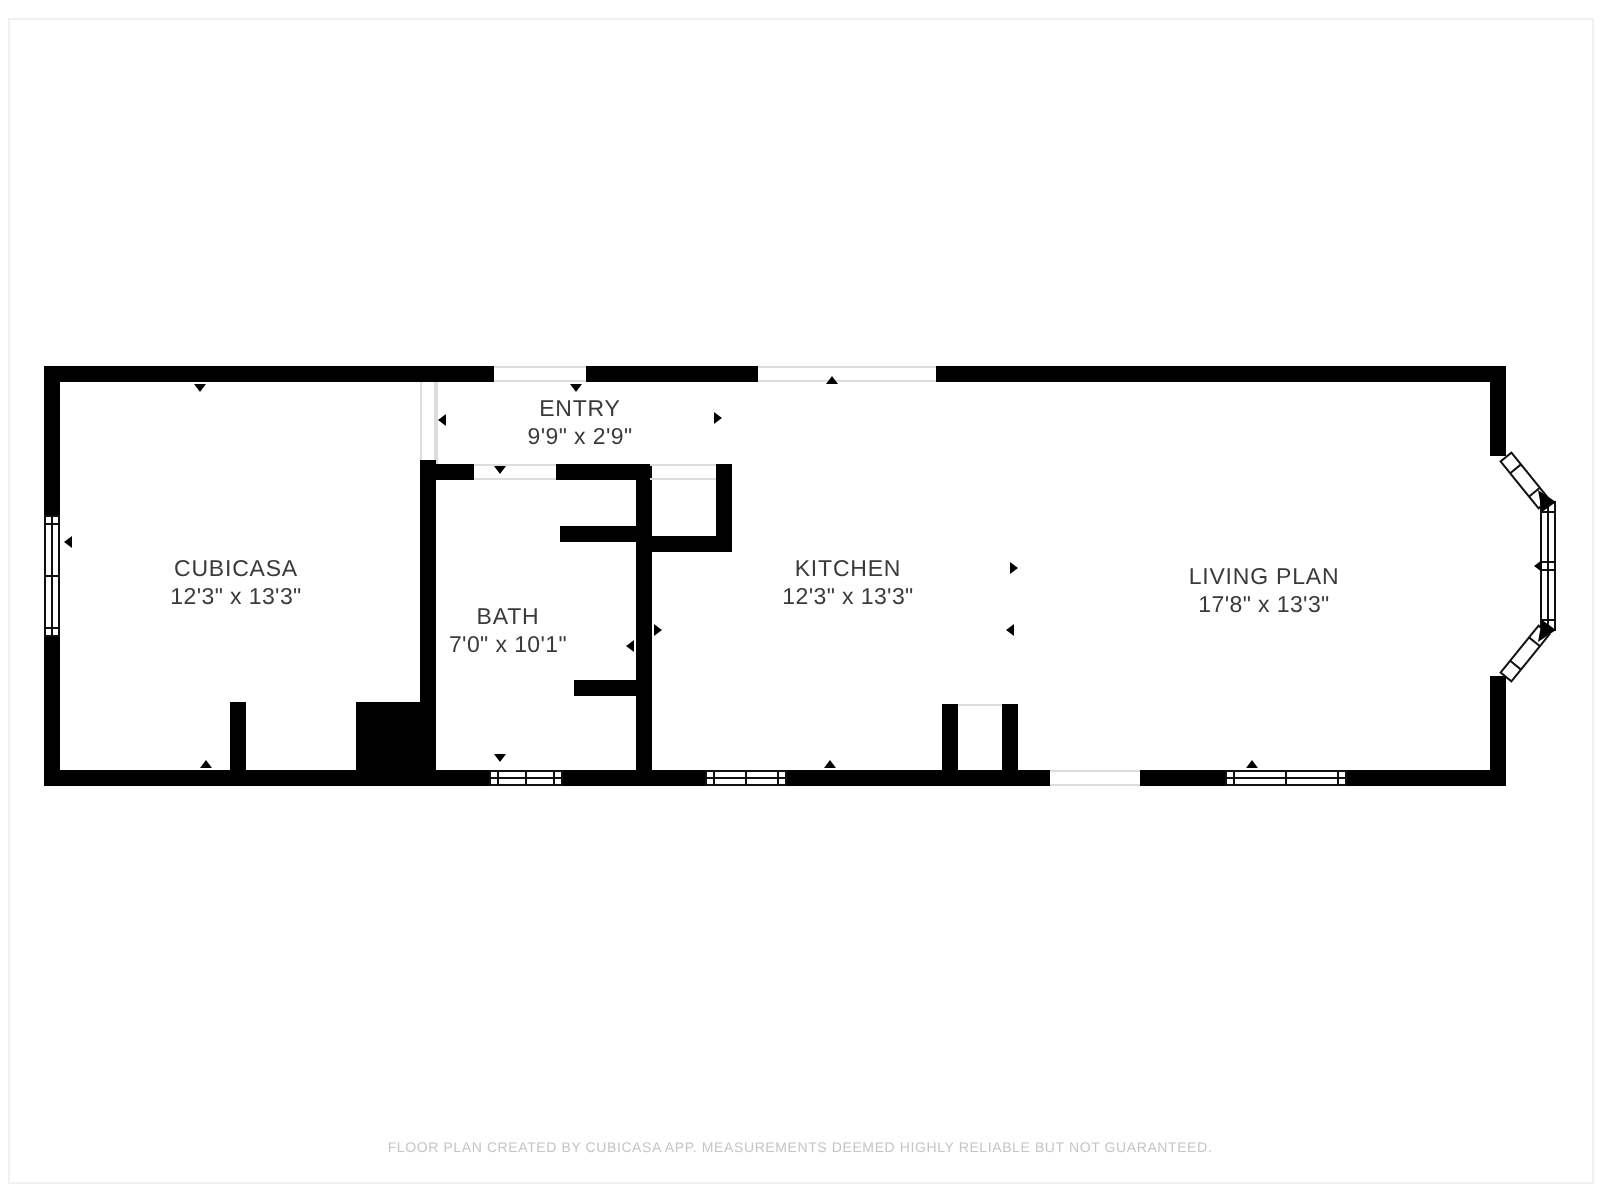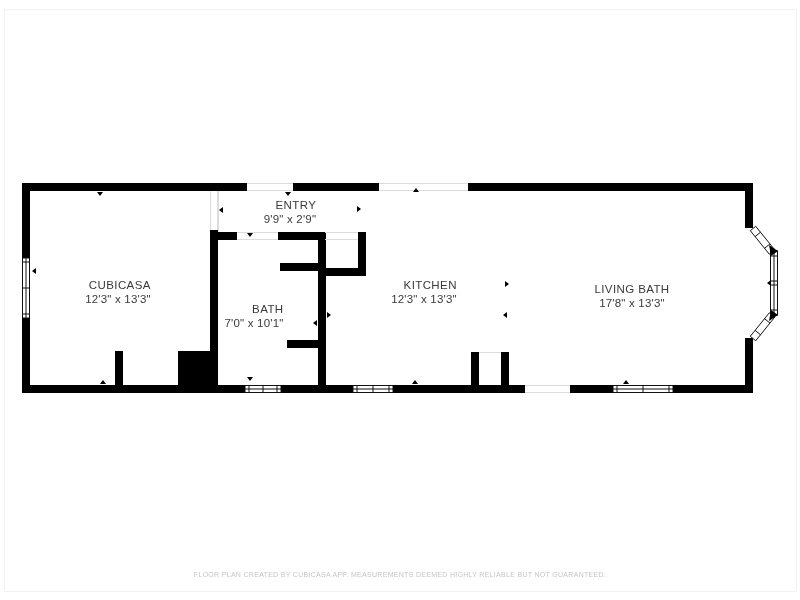--- a/index.html
+++ b/index.html
@@ -9,21 +9,21 @@
   }
   .frame{
     position:absolute;left:4px;top:9px;right:3px;bottom:8px;
     border:1px solid #f1f1f1;pointer-events:none;
   }
   .plan-svg{position:absolute;left:0;top:0;}
   .room-label{
     position:absolute;transform:translate(-50%,-50%);
     text-align:center;color:#3a3a3a;white-space:nowrap;
   }
-  .room-name{font-size:11.5px;letter-spacing:0.4px;line-height:14px;text-align:right;}
+  .room-name{font-size:11.5px;letter-spacing:0.4px;line-height:14px;}
   .room-dims{font-size:11.5px;letter-spacing:0.2px;line-height:14px;}
   .footer{
     position:absolute;left:0;right:0;top:571px;text-align:center;
     font-size:7px;letter-spacing:0.3px;color:#c5c5c5;white-space:nowrap;
   }
 </style>
 </head>
 <body>
 
 <div class="canvas">
@@ -134,19 +134,19 @@
     <div class="room-name">BATH</div>
     <div class="room-dims">7'0" x 10'1"</div>
   </div>
 
   <div class="room-label" style="left:424px;top:292px">
     <div class="room-name">KITCHEN</div>
     <div class="room-dims">12'3" x 13'3"</div>
   </div>
 
   <div class="room-label" style="left:632px;top:296px">
-    <div class="room-name">LIVING BATH</div>
+    <div class="room-name">LIVING PLAN</div>
     <div class="room-dims">17'8" x 13'3"</div>
   </div>
 
   <div class="footer">FLOOR PLAN CREATED BY CUBICASA APP. MEASUREMENTS DEEMED HIGHLY RELIABLE BUT NOT GUARANTEED.</div>
 
 </div>
 
 </body></html>

